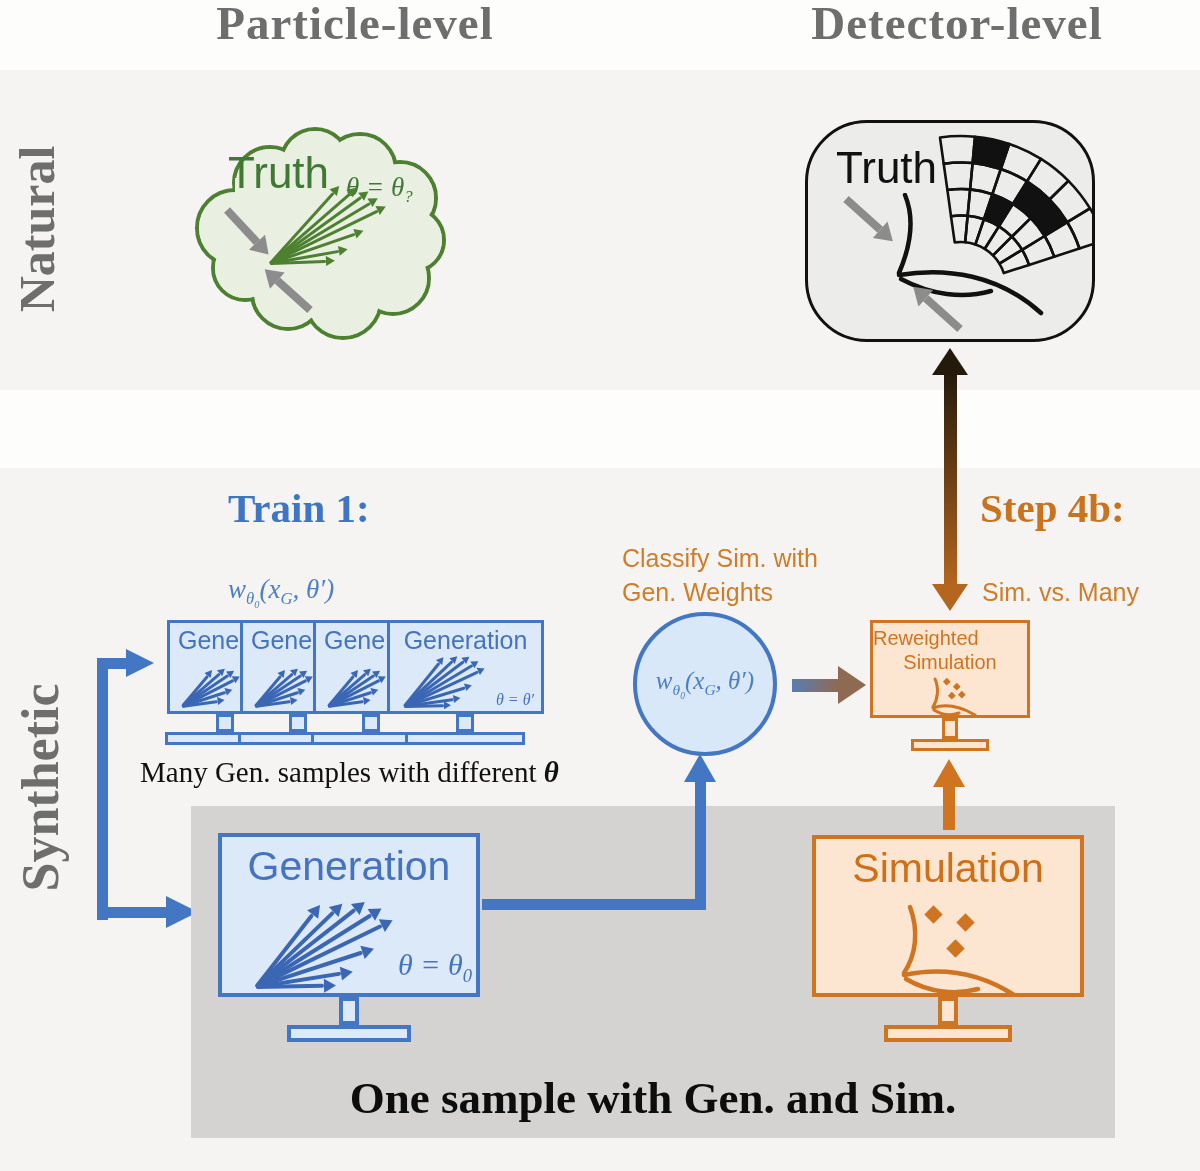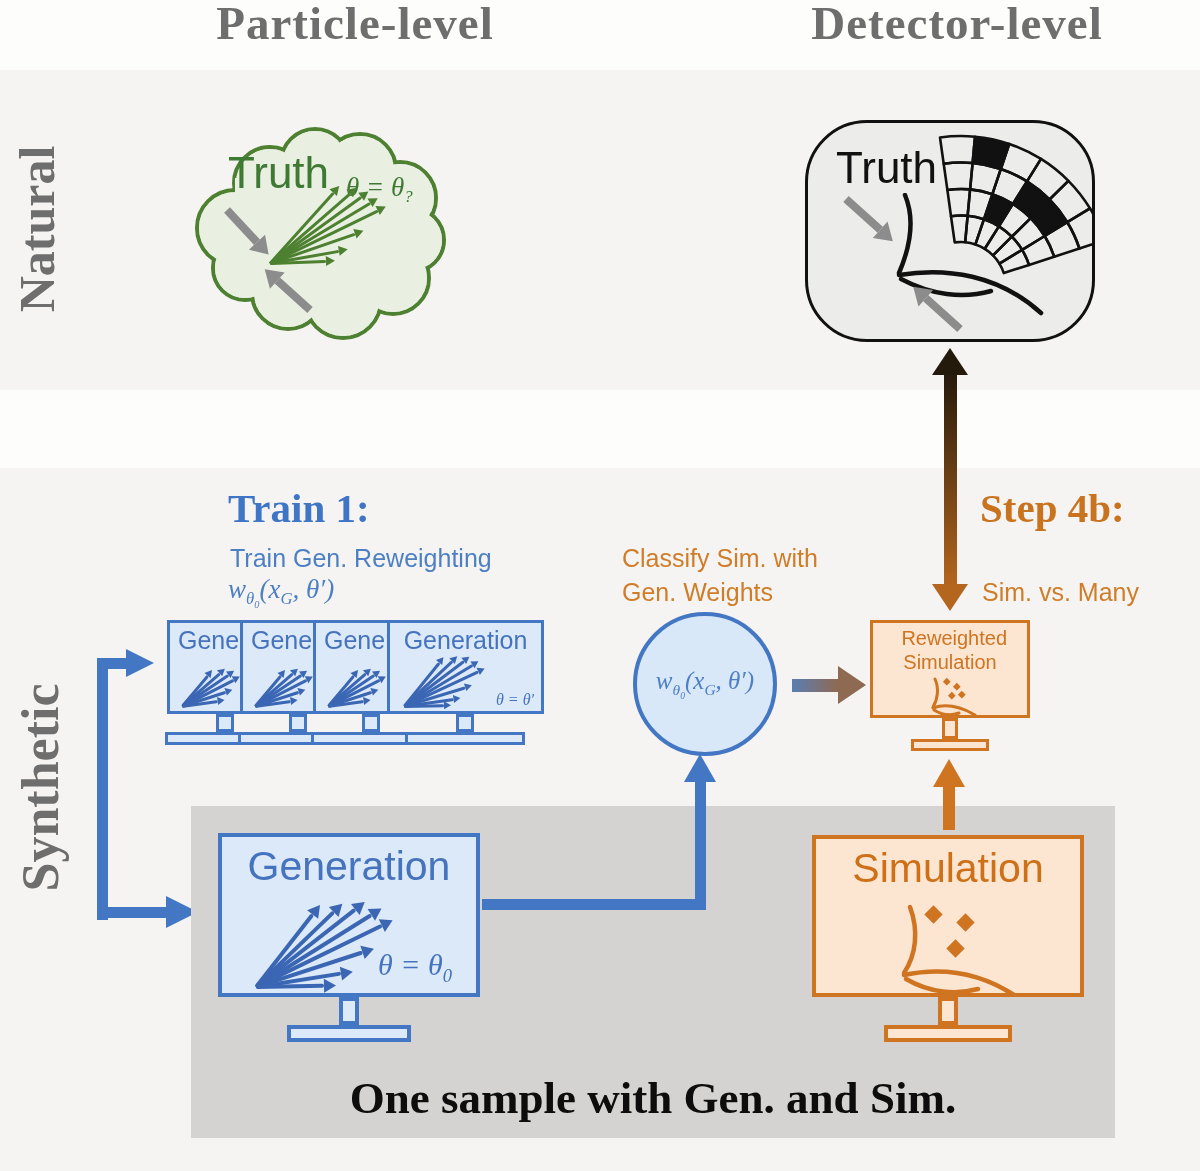--- a/index.html
+++ b/index.html
@@ -137,21 +137,20 @@
       </svg>
     <div class="garr" style="left:38px;top:72px;width:46px;transform:rotate(42deg);"></div>
     <div class="garr" style="left:152px;top:202px;width:46px;transform:rotate(222deg);"></div>
   </div>
 
   <div class="rect" style="left:944px;top:372px;width:13px;height:214px;background:linear-gradient(#241a0c,#b5661e);"></div>
   <div class="tri" style="left:932px;top:348px;border-left:18px solid transparent;border-right:18px solid transparent;border-bottom:27px solid #241a0c;"></div>
   <div class="tri" style="left:932px;top:584px;border-left:18px solid transparent;border-right:18px solid transparent;border-top:27px solid #b5661e;"></div>
 
   <div class="abs serif" style="left:228px;top:484px;font-size:41px;font-weight:bold;color:#3f75c5;">Train 1:</div>
-  <div class="abs" style="left:230px;top:544px;font-size:25px;color:#4d7fc3;">Train Gen. Reweighting</div>
   <div class="abs it" style="left:228px;top:574px;font-size:27px;color:#4d7fc3;">
     <span>w</span><sub><span>θ</span><sub>0</sub></sub><span>(x</span><sub>G</sub><span>, θ′)</span>
   </div>
 
   <div class="abs" style="left:622px;top:544px;font-size:25px;color:#cf7d29;">Classify Sim. with</div>
   <div class="abs" style="left:622px;top:578px;font-size:25px;color:#cf7d29;">Gen. Weights</div>
 
   <div class="abs serif" style="left:980px;top:484px;font-size:41px;font-weight:bold;color:#c9731e;">Step 4b:</div>
   <div class="abs" style="left:982px;top:578px;font-size:25px;color:#cf7d29;">Sim. vs. Many</div>
 
@@ -222,37 +221,40 @@
       <div class="screen blue-mon" style="left:18px;top:112px;width:120px;height:13px;"></div>
     </div>
   </div>
 
   <div class="rect" style="left:97px;top:658px;width:11px;height:262px;background:#4377c4;"></div>
   <div class="rect" style="left:97px;top:658px;width:30px;height:11px;background:#4377c4;"></div>
   <div class="tri" style="left:126px;top:649px;border-top:14.5px solid transparent;border-bottom:14.5px solid transparent;border-left:28px solid #4377c4;"></div>
   <div class="rect" style="left:97px;top:907px;width:70px;height:11px;background:#4377c4;"></div>
   <div class="tri" style="left:166px;top:896px;border-top:16.5px solid transparent;border-bottom:16.5px solid transparent;border-left:32px solid #4377c4;"></div>
 
+  <div class="abs serif" style="left:140px;top:756px;font-size:29px;color:#111;">
+    <span>Many Gen. samples with different </span><span class="it" style="font-weight:bold;">θ</span>
+  </div>
 
   <div class="abs" style="left:191px;top:806px;width:924px;height:332px;background:#d4d3d1;"></div>
 
   <div class="abs" style="left:218px;top:833px;">
     <div class="screen blue-mon4" style="left:0;top:0;width:262px;height:164px;">
       <div class="mlabel" style="left:0;top:6px;width:254px;text-align:center;font-size:41px;color:#4573bd;">Generation</div>
       <div class="fan lg" style="left:34px;top:52px;width:200px;height:102px;color:#3a66b4;">
         <i style="width:92px;transform:rotate(-52deg);"></i>
           <i style="width:108px;transform:rotate(-44deg);"></i>
         <i style="width:126px;transform:rotate(-38deg);"></i>
           <i style="width:136px;transform:rotate(-32deg);"></i>
         <i style="width:140px;transform:rotate(-26deg);"></i>
           <i style="width:112px;transform:rotate(-18deg);"></i>
         <i style="width:86px;transform:rotate(-9deg);"></i>
           <i style="width:68px;transform:rotate(-1deg);"></i>
       </div>
-      <div class="mlabel it" style="right:24px;bottom:6px;font-size:30px;color:#4573bd;">
+      <div class="mlabel it" style="right:4px;bottom:6px;font-size:30px;color:#4573bd;">
         <span>θ = θ</span><sub>0</sub>
       </div>
     </div>
     <div class="screen blue-mon4" style="left:121px;top:164px;width:20px;height:28px;"></div>
     <div class="screen blue-mon4" style="left:69px;top:192px;width:124px;height:17px;"></div>
   </div>
 
   <div class="rect" style="left:482px;top:899px;width:224px;height:11px;background:#4377c4;"></div>
   <div class="rect" style="left:695px;top:778px;width:11px;height:132px;background:#4377c4;"></div>
   <div class="tri" style="left:684px;top:754px;border-left:16.5px solid transparent;border-right:16.5px solid transparent;border-bottom:28px solid #4377c4;"></div>
@@ -261,21 +263,21 @@
     <span class="it" style="font-size:25px;color:#4d7fc3;">
       <span>w</span><sub><span>θ</span><sub>0</sub></sub><span>(x</span><sub>G</sub><span>, θ′)</span>
     </span>
   </div>
 
   <div class="rect" style="left:792px;top:679px;width:46px;height:13px;background:linear-gradient(90deg,#5a7db2,#8f6a52);"></div>
   <div class="tri" style="left:838px;top:666px;border-top:19px solid transparent;border-bottom:19px solid transparent;border-left:28px solid #8f6a52;"></div>
 
   <div class="abs" style="left:870px;top:620px;">
     <div class="screen or-mon" style="left:0;top:0;width:160px;height:98px;">
-      <div class="mlabel" style="left:0;top:4px;width:134px;text-align:right;font-size:20px;color:#cf7420;">Reweighted</div>
+      <div class="mlabel" style="left:0;top:4px;width:134px;text-align:left;font-size:20px;color:#cf7420;">Reweighted</div>
       <div class="mlabel" style="left:0;top:28px;width:154px;text-align:center;font-size:20px;color:#cf7420;">Simulation</div>
       <svg class="abs" style="left:48px;top:52px;" width="60" height="40" viewBox="0 0 60 40">
         <g fill="none" stroke="#cf7420" stroke-width="3" stroke-linecap="round">
           <path d="M12,32 C17,24 18,13 14,4"></path>
           <path d="M12,33 C26,28 40,32 54,40"></path>
           <path d="M13,35 C21,40 30,41 38,38"></path>
         </g>
         <g fill="#cf7420">
           <rect x="23" y="4" width="5.5" height="5.5" transform="rotate(45 25.8 6.8)"></rect>
           <rect x="33" y="9" width="5.5" height="5.5" transform="rotate(45 35.8 11.8)"></rect>

